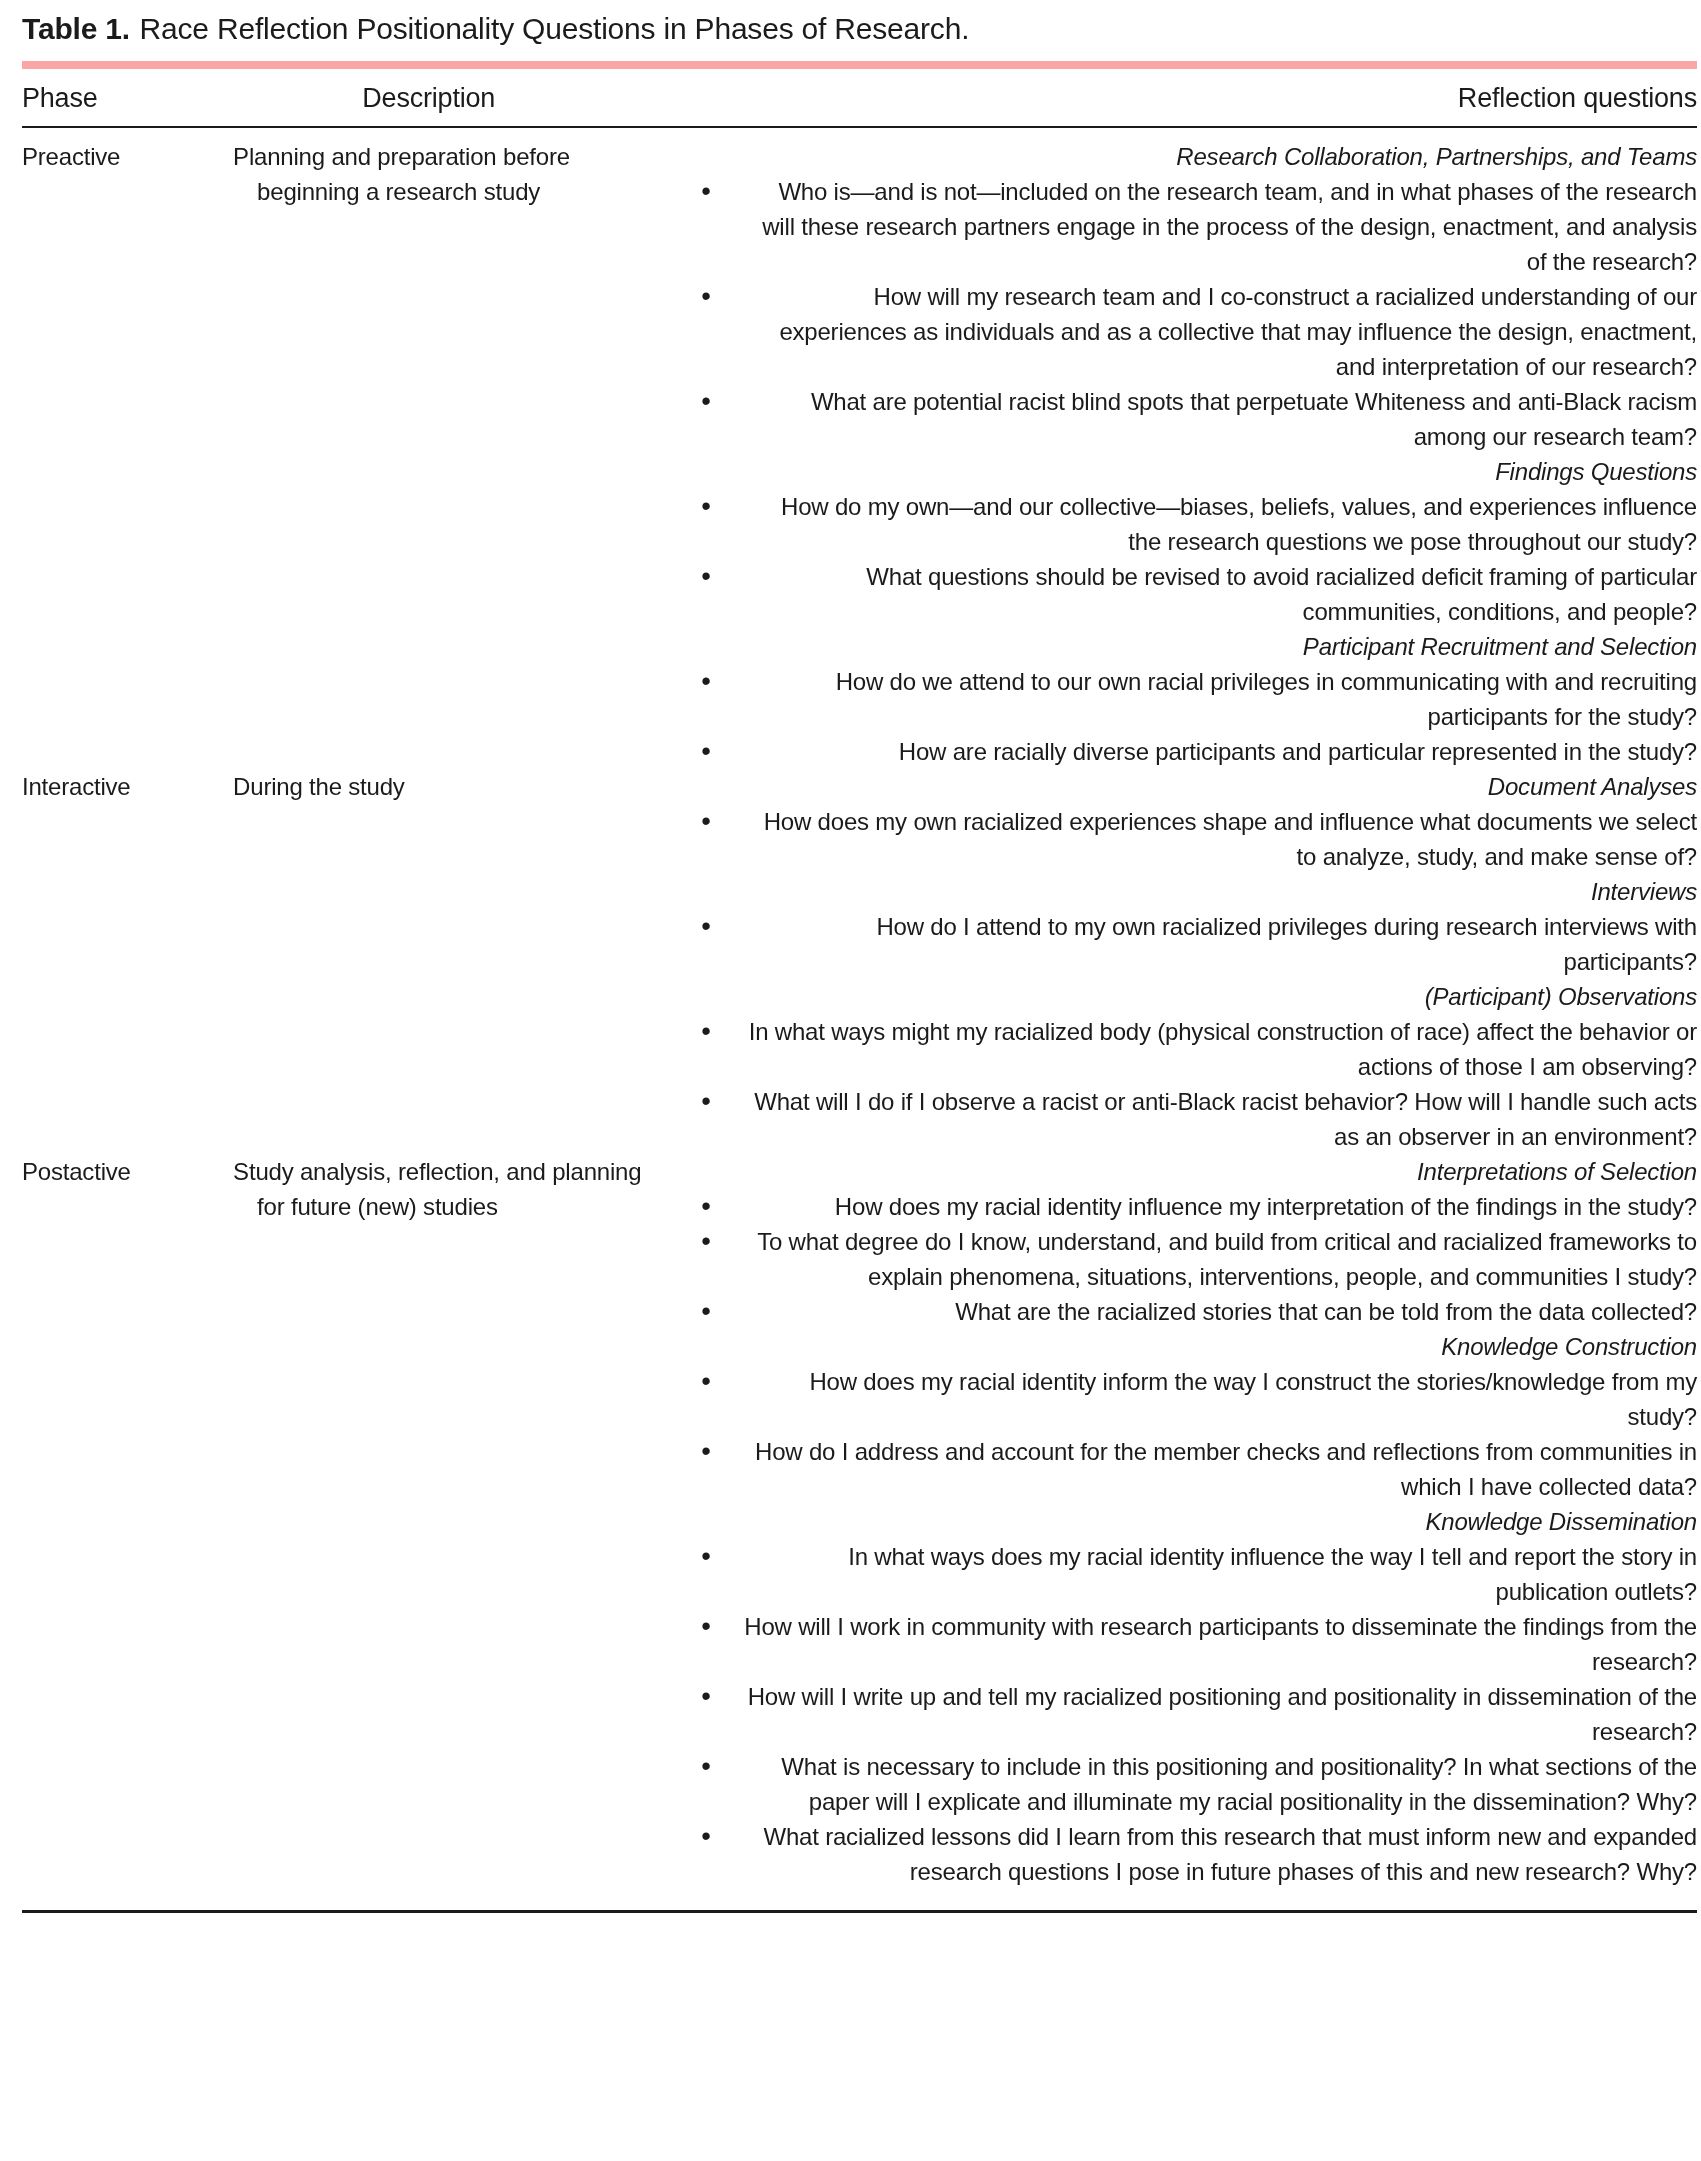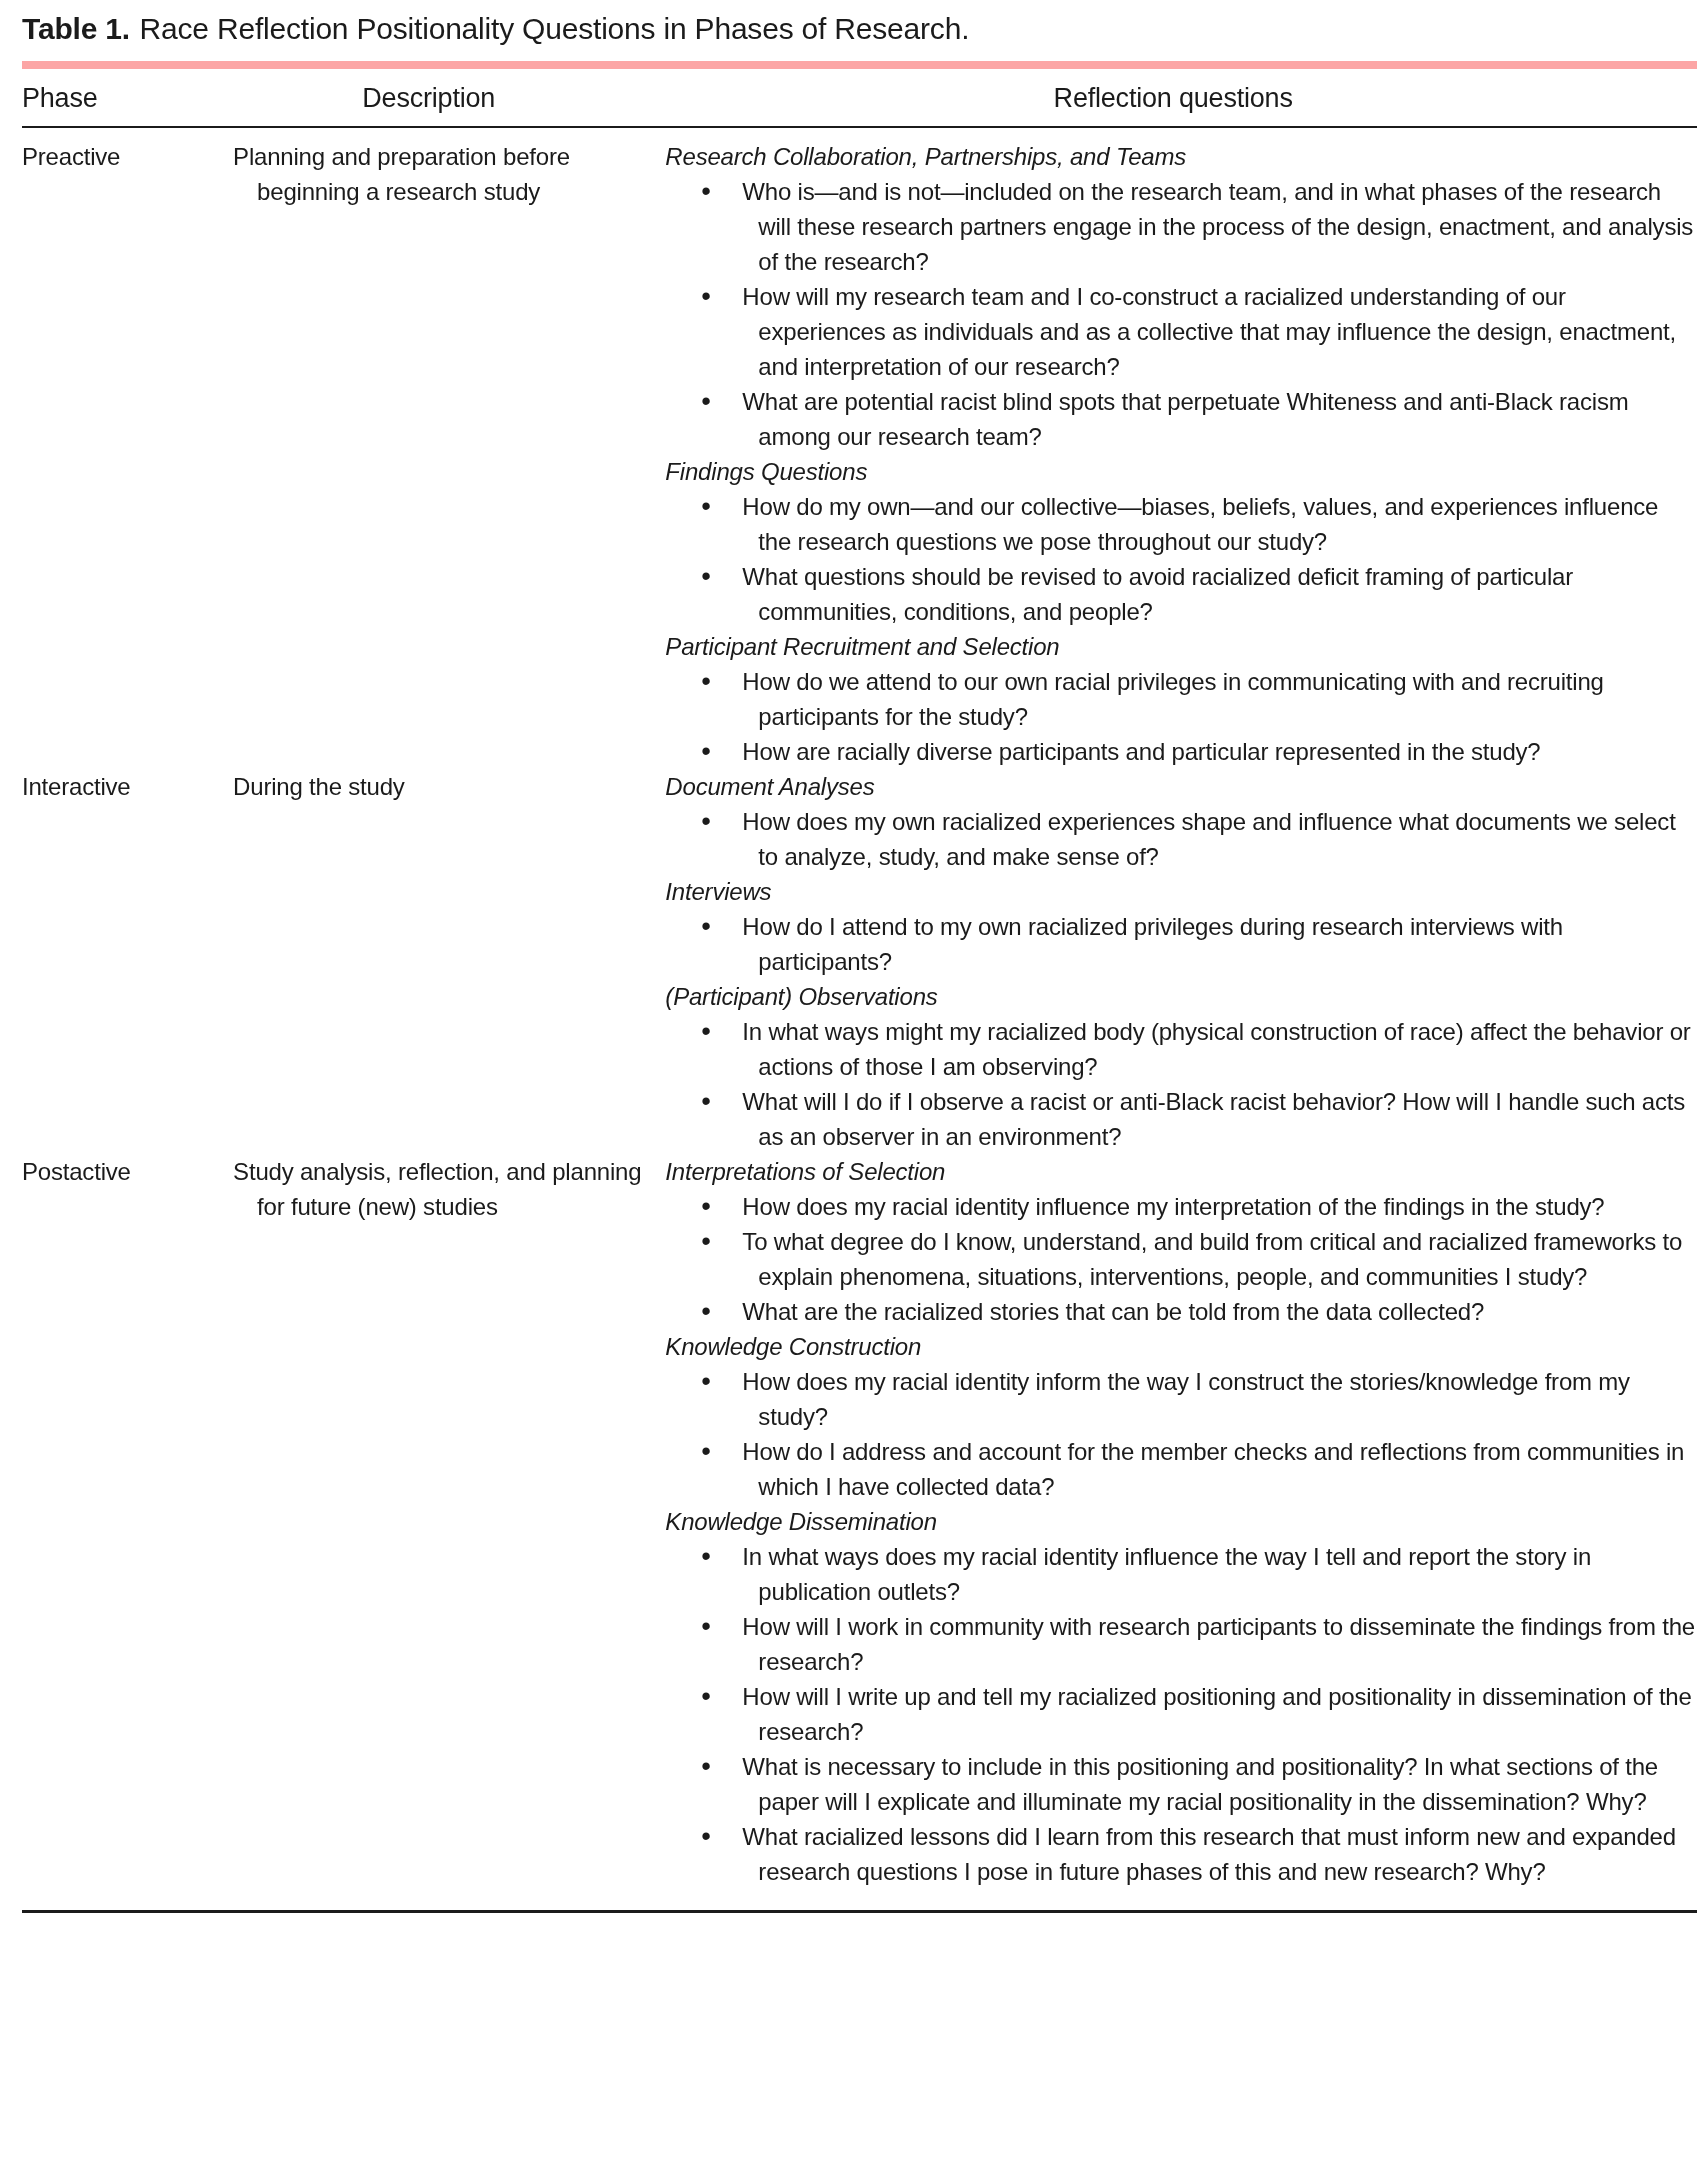--- a/index.html
+++ b/index.html
@@ -35,32 +35,32 @@
   thead th {
     font-weight: 400;
     font-size: 27px;
     line-height: 32px;
     padding: 13px 0 12px 0;
     border-bottom: 2.4px solid #1b1b1b;
     letter-spacing: -0.2px;
   }
   th.h-phase { text-align: left; }
   th.h-desc  { text-align: center; }
-  th.h-rq    { text-align: center; }
+  th.h-rq    { text-align: right; }
   tbody td {
     vertical-align: top;
     font-size: 24px;
     line-height: 35px;
     letter-spacing: -0.2px;
     padding: 0;
   }
   tbody tr:first-child td { padding-top: 11.3px; margin-left: 25px; }
   tbody tr:last-child td  { padding-bottom: 21px; }
   td.cell-phase { padding-right: 8px; }
-  td.cell-rq { padding-left: 16px; }
+  td.cell-rq { padding-left: 16px; text-align: right; }
   .desc-p { padding-left: 49px; text-indent: -24px; }
   .sec { font-style: italic; }
   .q { position: relative; padding-left: 93px; text-indent: -16px; }
   .q .bullet {
     position: absolute; left: 36px; top: -1.6px;
     text-indent: 0;
     font-size: 27.5px;
   }
 </style>
 </head>

